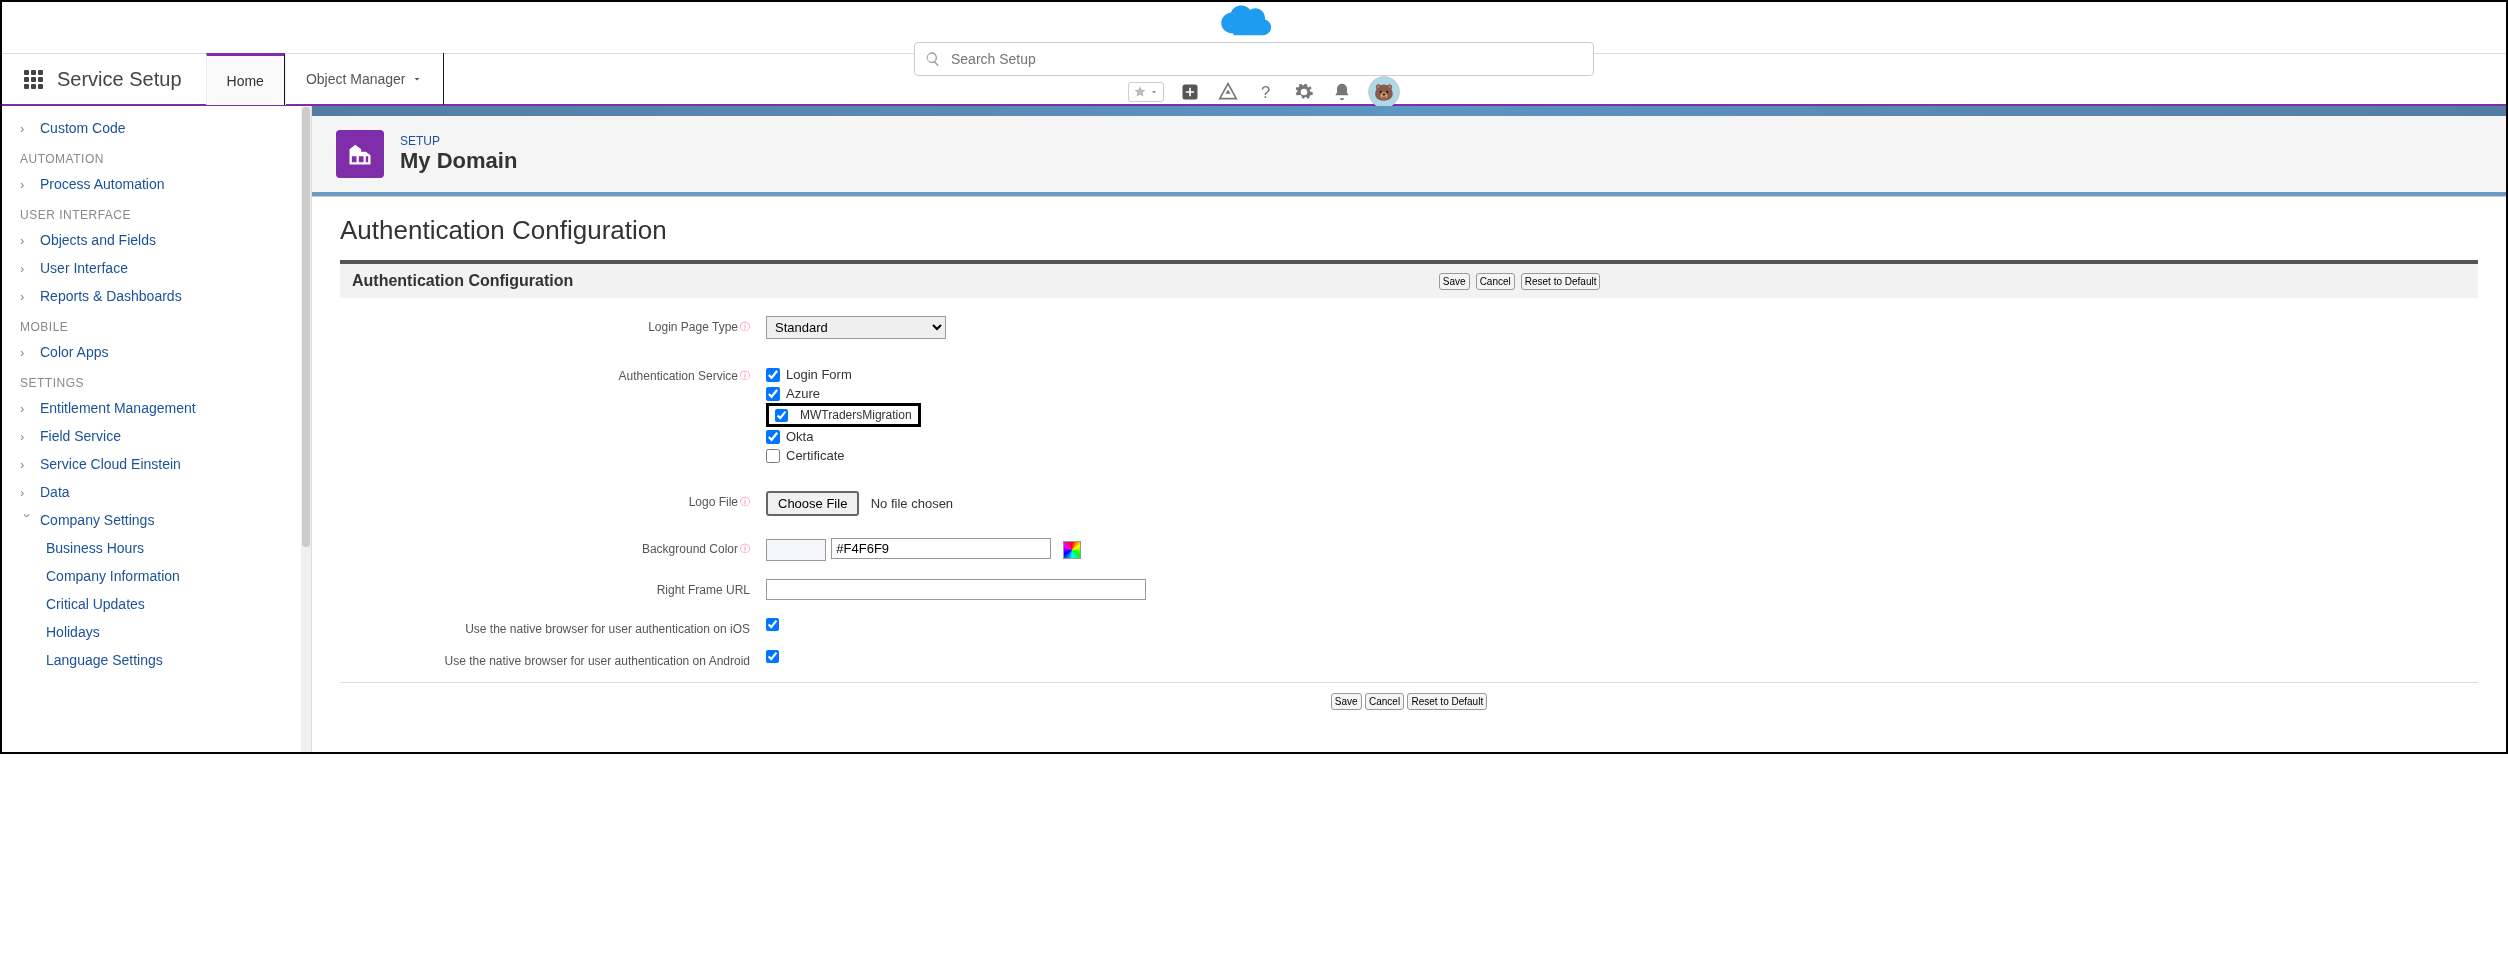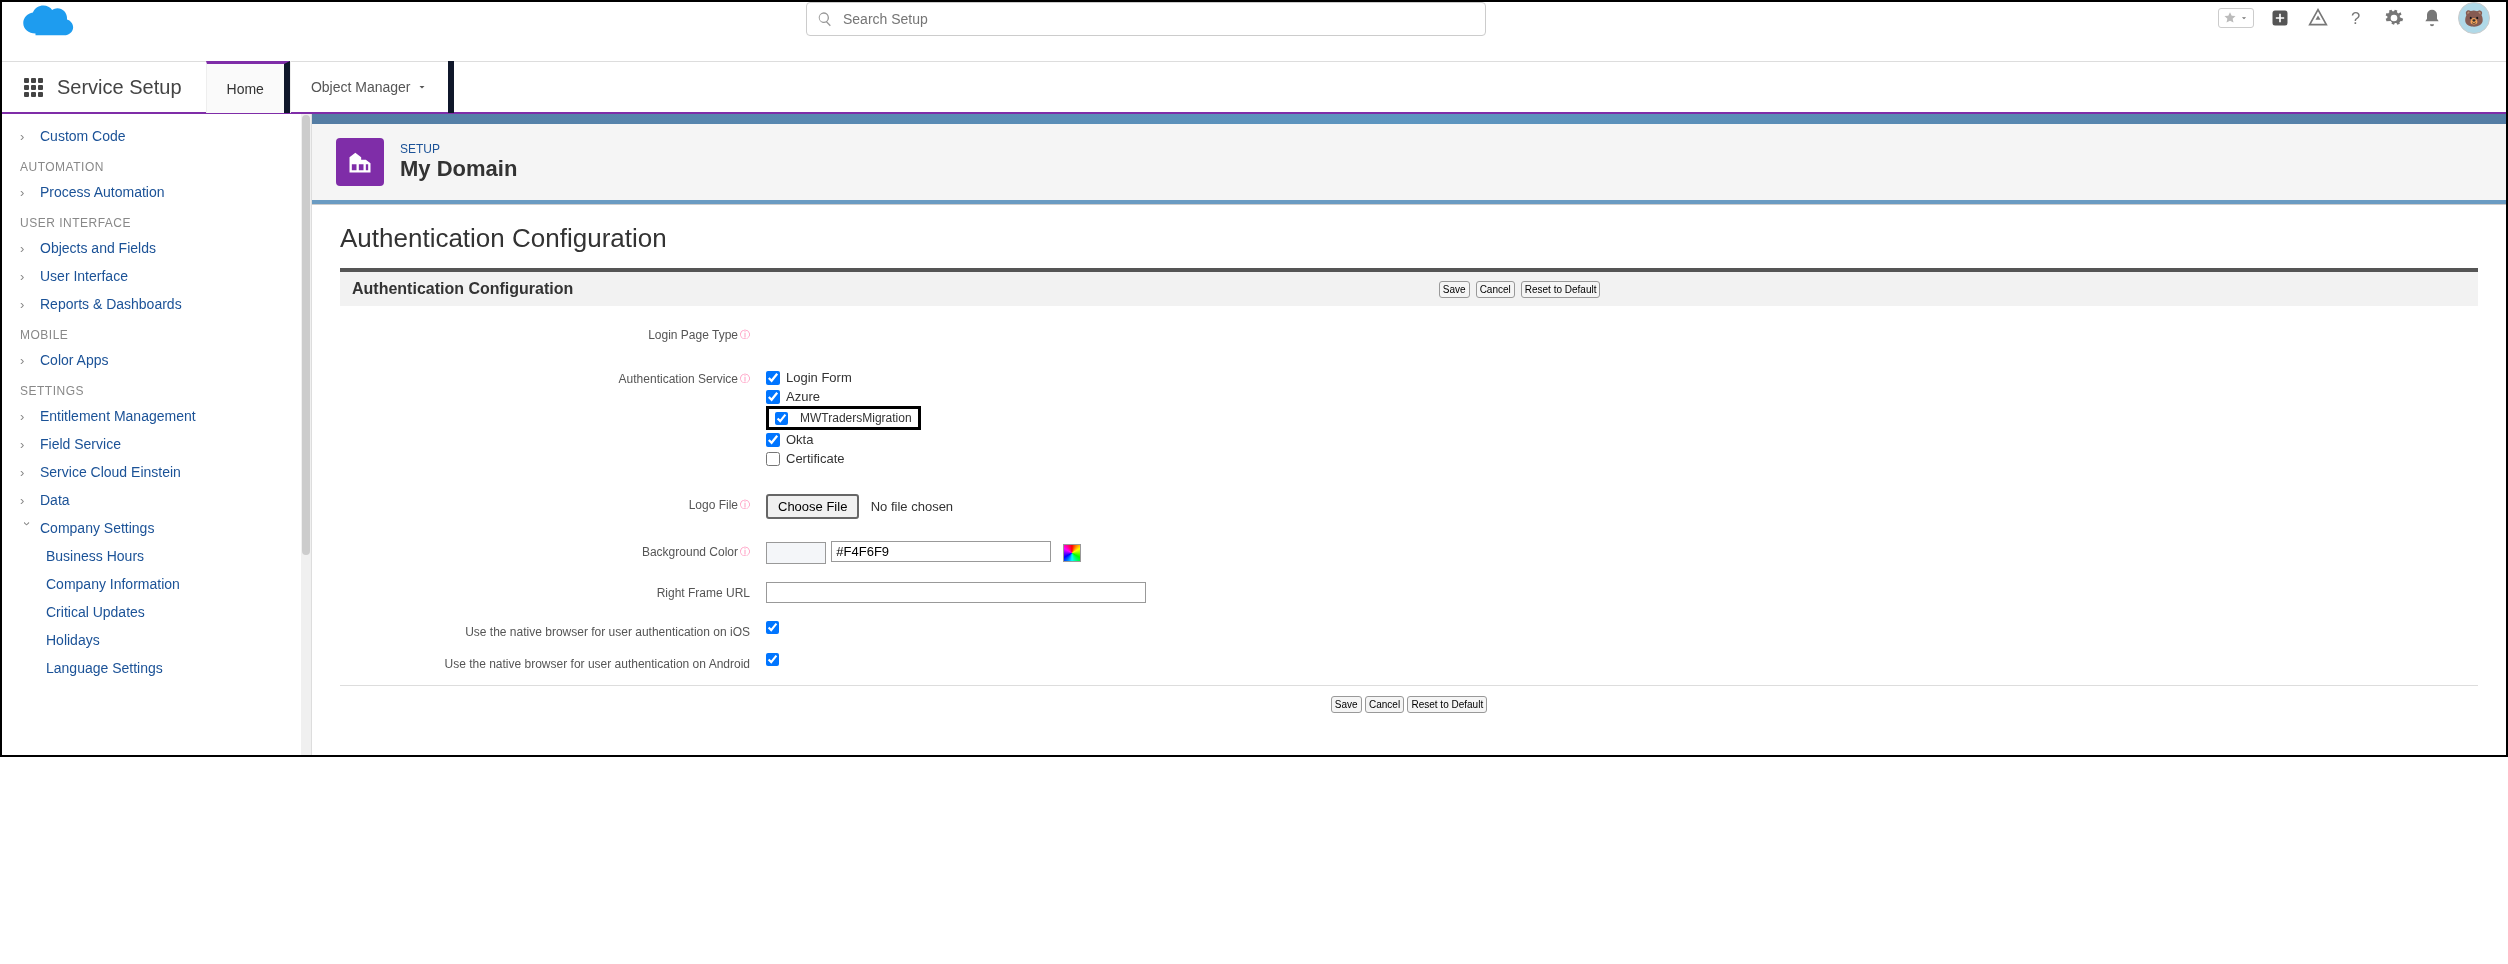--- a/index.html
+++ b/index.html
@@ -1,38 +1,38 @@
 <!DOCTYPE html>
 <html><head>
 <meta charset="utf-8">
 <style>
 * { box-sizing: border-box; margin: 0; padding: 0; }
 body { font-family: Arial, sans-serif; font-size: 12px; color: #333; background: #fff; width: 2508px; }
 .outer-border { border: 2px solid #000; }
 
 
-.top-header { display: flex; align-items: flex-start; height: 60px; padding: 0 16px; border-bottom: 1px solid #ddd; }
+.top-header { display: flex; align-items: center; height: 52px; padding: 0 16px; border-bottom: 1px solid #ddd; flex-direction: column; }
 .sf-logo { width: 56px; height: 40px; margin-right: 20px; }
 .sf-cloud { fill: #1E9CEF; }
 .search-wrap { flex: 1; display: flex; justify-content: center; }
 .search-box { display:flex; align-items:center; width: 680px; height: 34px; border:1px solid #ccc; border-radius:4px; padding:0 10px; background:#fff; }
 .search-box svg { width:16px; height:16px; fill:#999; margin-right:10px; }
 .search-box input { border:none; outline:none; font-size:14px; color:#555; flex:1; }
 .header-icons { display:flex; align-items:center; gap:14px; margin-left:20px; }
 .hicon { width:24px; height:24px; display:flex; align-items:center; justify-content:center; color:#777; }
 .hicon svg { width:20px; height:20px; fill:#777; }
 .favorite-pill { display:flex; align-items:center; border:1px solid #ccc; border-radius:3px; padding:2px 4px; gap:2px; }
 .avatar { width:32px; height:32px; border-radius:50%; background:#B0D9E8; border:1px solid #ccc; display:flex; align-items:center; justify-content:center; font-size:16px; }
 
 
 .nav-bar { display:flex; align-items:center; height:52px; border-bottom:2px solid #7F2DA8; padding:0 8px; }
 .waffle { display:grid; grid-template-columns:repeat(3,5px); grid-template-rows:repeat(3,5px); gap:2px; margin:0 14px; }
 .waffle span { width:5px; height:5px; background:#444; border-radius:1px; }
 .nav-title { font-size:20px; color:#444; margin-right:24px; }
-.nav-tab { padding:0 20px; height:52px; display:flex; align-items:center; font-size:14px; color:#555; border-left:1px solid #eee; border-right:6px solid #0f172a; }
+.nav-tab { padding:0 20px; height:52px; display:flex; align-items:center; font-size:14px; color:#555; border-left:1px solid #eee; border-right:1px solid #0f172a; }
 .nav-tab.active { border-top:3px solid #7F2DA8; color:#333; background:#fafafa; }
 .caret-down { margin-left:6px; }
 
 
 .body-row { display:flex; }
 
 
 .sidebar { width:310px; border-right:1px solid #ddd; padding:8px 0; position:relative; }
 .sidebar .sb-item { display:flex; align-items:center; padding:6px 18px; font-size:14px; color:#1B5297; cursor:pointer; }
 .sidebar .sb-item .chev { width:14px; display:inline-block; color:#888; margin-right:6px; font-size:13px; }
@@ -240,20 +240,25 @@
           <button class="btn">Save</button>
           <button class="btn">Cancel</button>
           <button class="btn">Reset to Default</button>
         </div>
       </div>
 
       <div class="form-body">
 
         <div class="form-row">
           <div class="form-label"><span>Login Page Type</span><span class="help">ⓘ</span></div>
+          <div class="form-field">
+            <select>
+              <option>Standard</option>
+            </select>
+          </div>
         </div>
 
         <div class="form-row" style="margin-top:18px;">
           <div class="form-label"><span>Authentication Service</span><span class="help">ⓘ</span></div>
           <div class="form-field">
             <div class="check-row">
                   <input type="checkbox" checked="" style="">
                   <span>Login Form</span>
                 </div>
             <div class="check-row">

